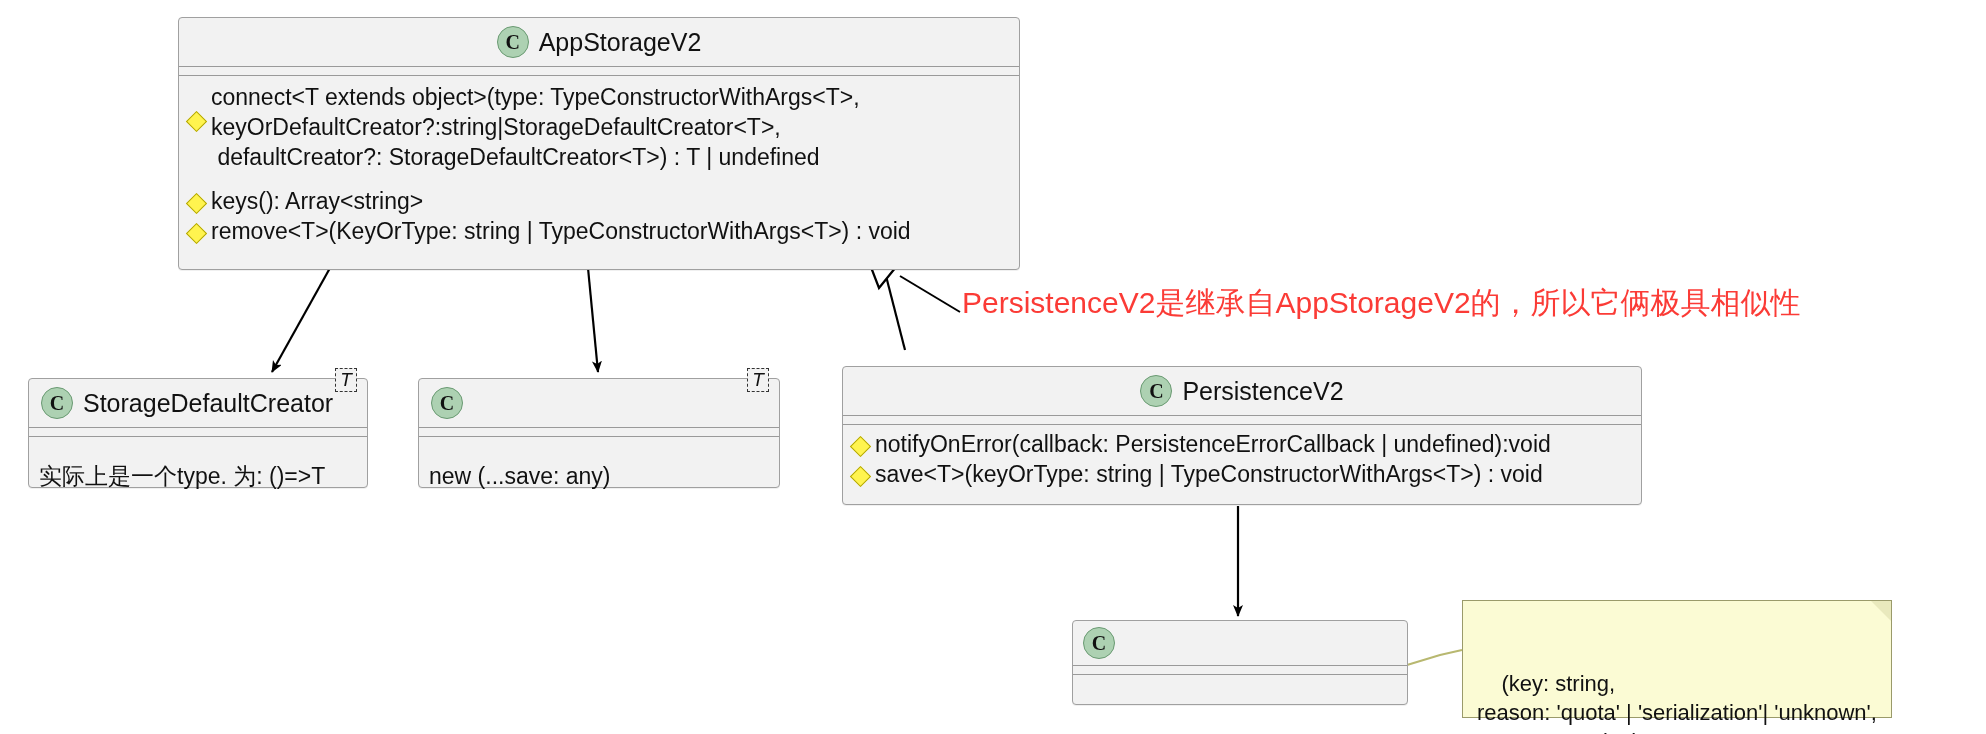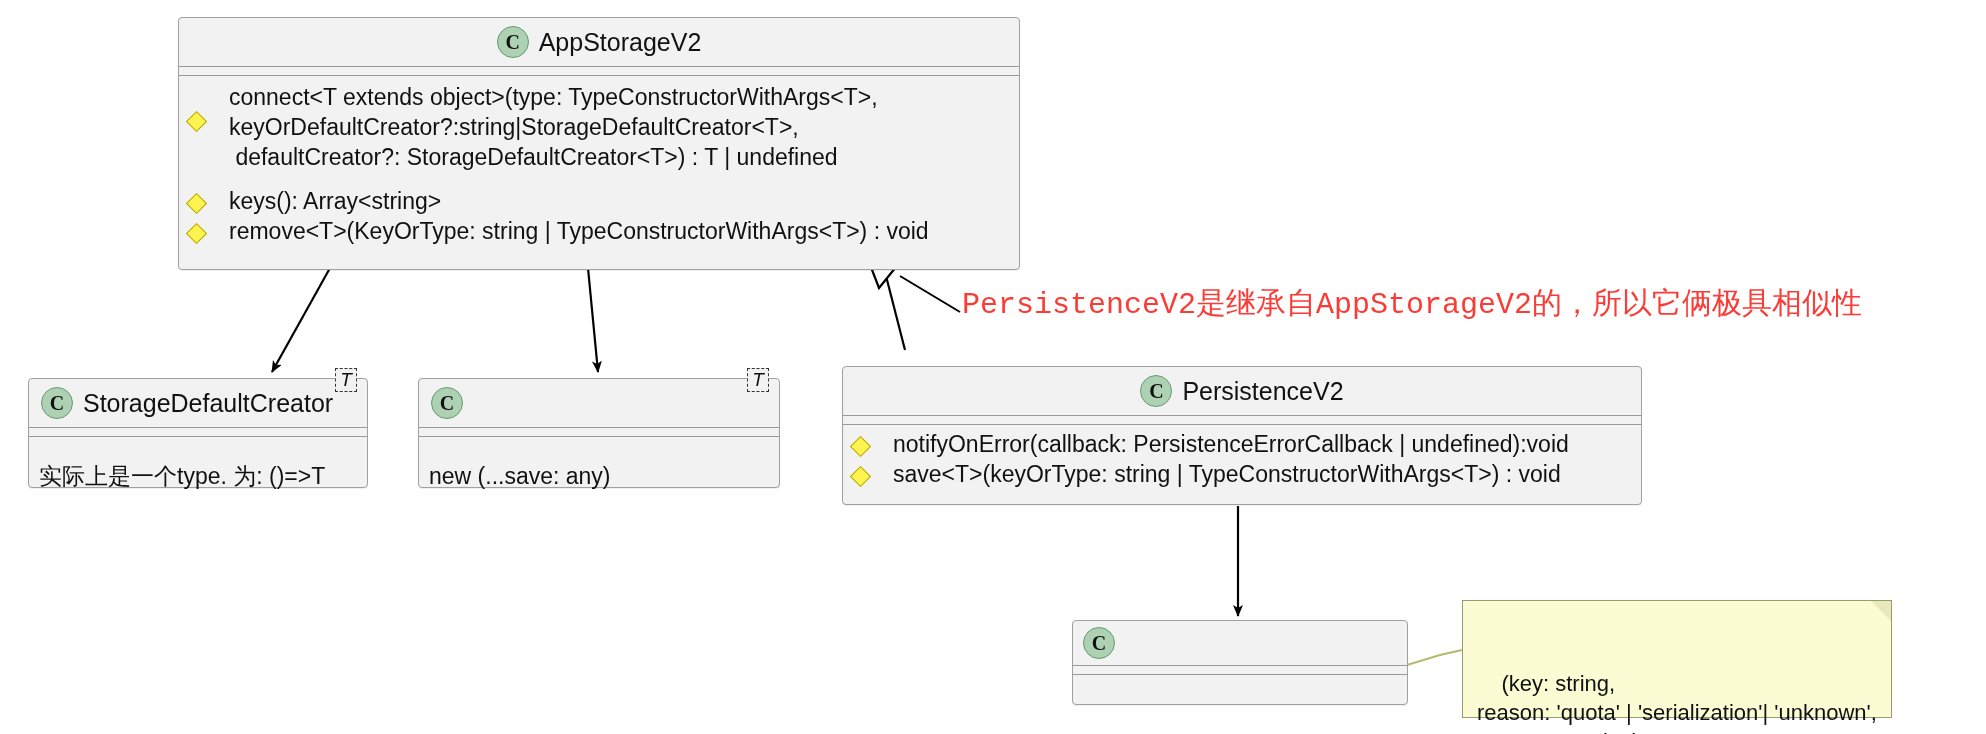--- a/index.html
+++ b/index.html
@@ -43,21 +43,21 @@
 
   .tparam{
     position:absolute;top:-11px;right:10px;
     min-width:22px;height:24px;
     border:1px dashed #333;background:#f2f2f2;
     font-style:italic;font-size:19px;color:#111;
     display:flex;align-items:center;justify-content:center;
     padding:0 4px;box-sizing:border-box;
   }
 
-  .mrow{display:flex;align-items:flex-start;gap:25px;font-size:23px;color:#111;line-height:1.30;white-space:pre;}
+  .mrow{display:flex;align-items:flex-start;gap:7px;font-size:23px;color:#111;line-height:1.30;white-space:pre;}
   .mrow .txt{white-space:pre;}
   .diamond{
     flex:0 0 auto;width:13px;height:13px;margin-top:9px;
     background:#fff44f;border:1px solid #b0a400;
     transform:rotate(45deg);
   }
   .diamond.mid{margin-top:31px;}
   .plain{font-size:23px;color:#111;white-space:pre;line-height:1.35;margin-top:17px;}
   .mgap{height:14px;}
 
@@ -75,21 +75,21 @@
     position:absolute;top:0;right:0;width:0;height:0;
     border-left:20px solid transparent;
     border-top:20px solid #e9e9bd;
   }
 
   .annot{
     position:absolute;
     color:#fb3b36;
     font-size:30px;
     white-space:nowrap;
-    font-family:Liberation Mono, monospace;
+    font-family:Liberation Sans, sans-serif;
   }
 </style>
 </head>
 <body>
 
 <div class="canvas">
 
   <svg class="links" viewBox="0 0 1986 734">
     <defs>
       <marker id="arrowSolid" markerWidth="14" markerHeight="14" refX="11" refY="5" orient="auto" markerUnits="userSpaceOnUse">

